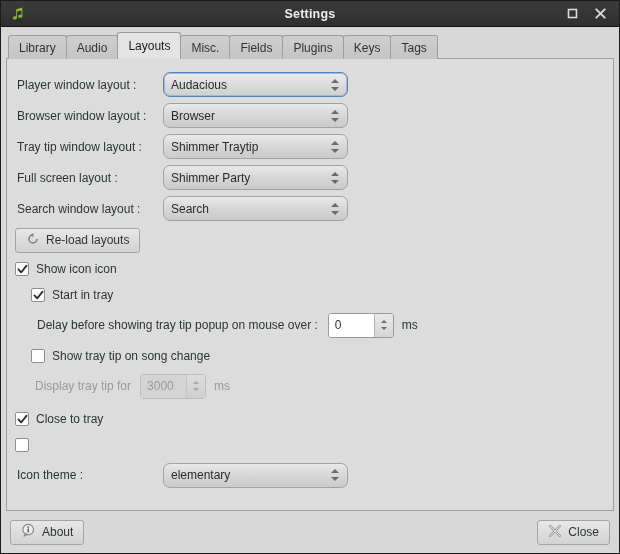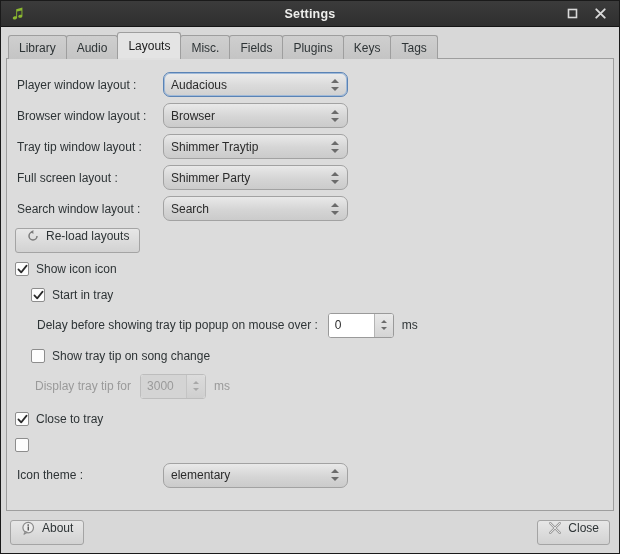--- a/index.html
+++ b/index.html
@@ -168,21 +168,21 @@
   .tri-down {
     width: 0; height: 0;
     border-left: 4px solid transparent;
     border-right: 4px solid transparent;
     border-top: 4px solid #6b6b6b;
   }
 
   
   .btn {
     height: 25px;
-    display: inline-flex; 
+    display: inline-flex; align-items: center;
     gap: 6px;
     padding: 0 10px;
     background: linear-gradient(to bottom, #e7e7e7, #d2d2d2);
     border: 1px solid #a4a4a4;
     border-radius: 3px;
     font-size: 12px;
     color: #2e3436;
     cursor: default;
     white-space: nowrap;
   }

